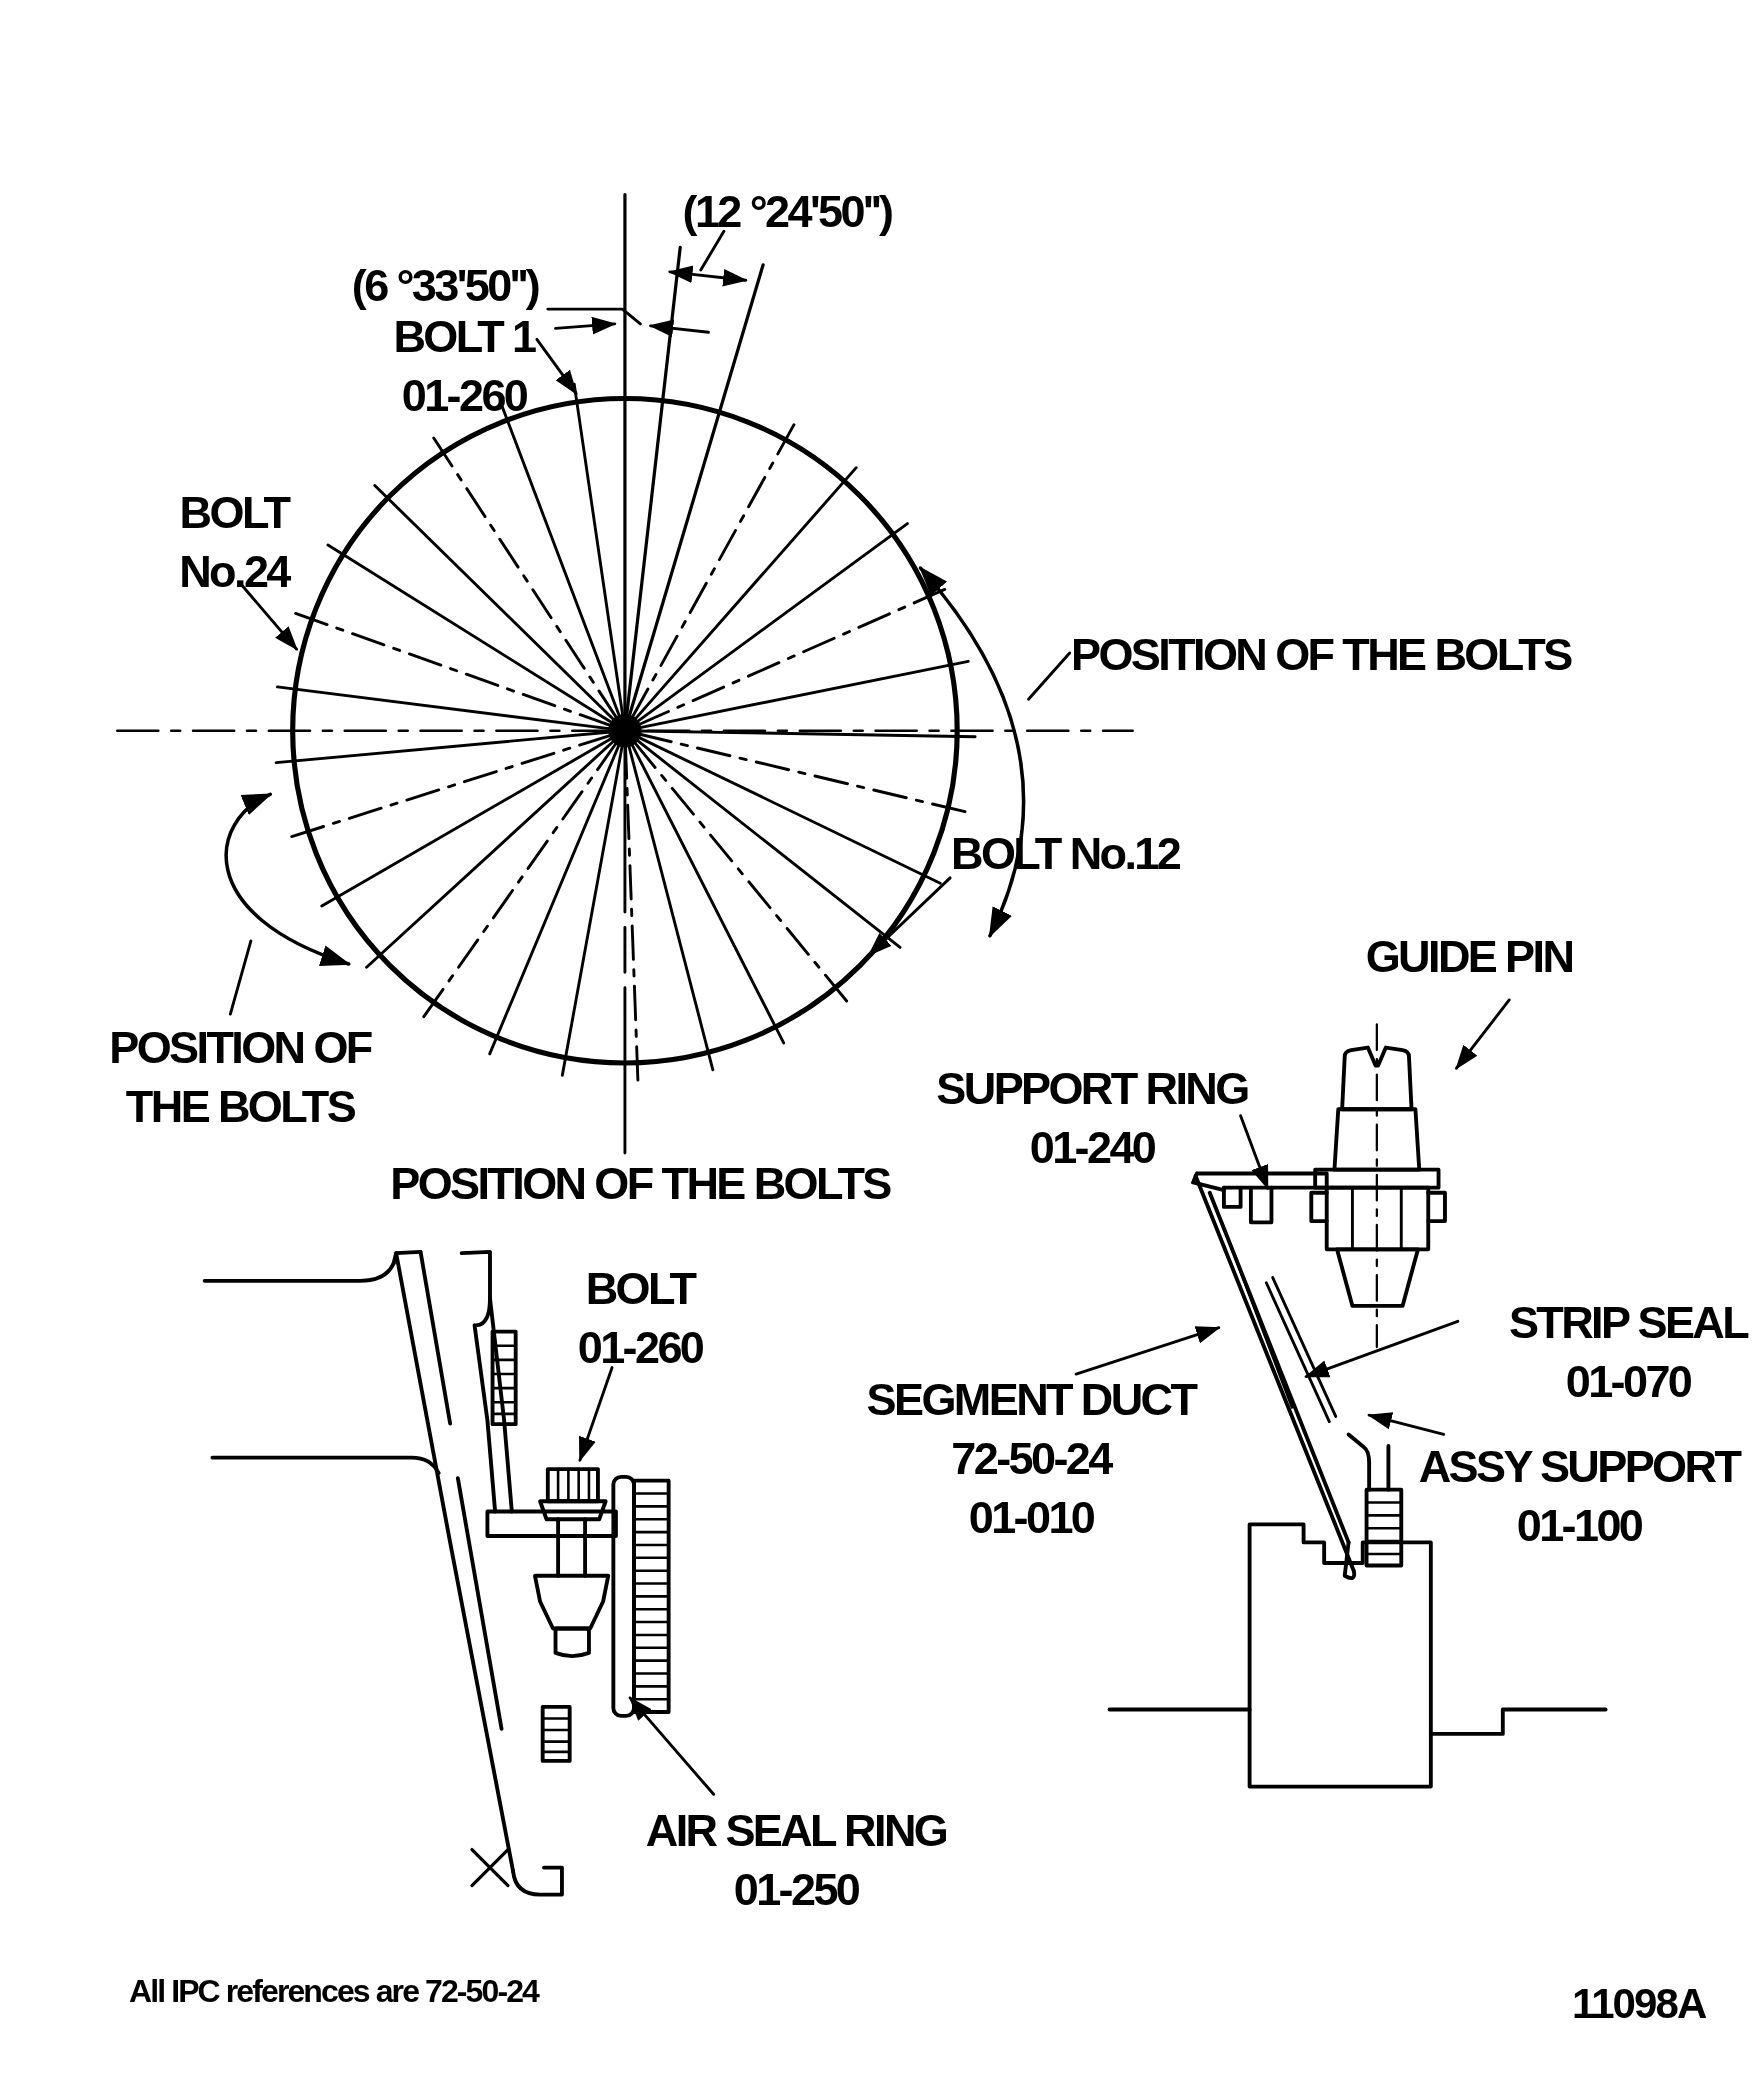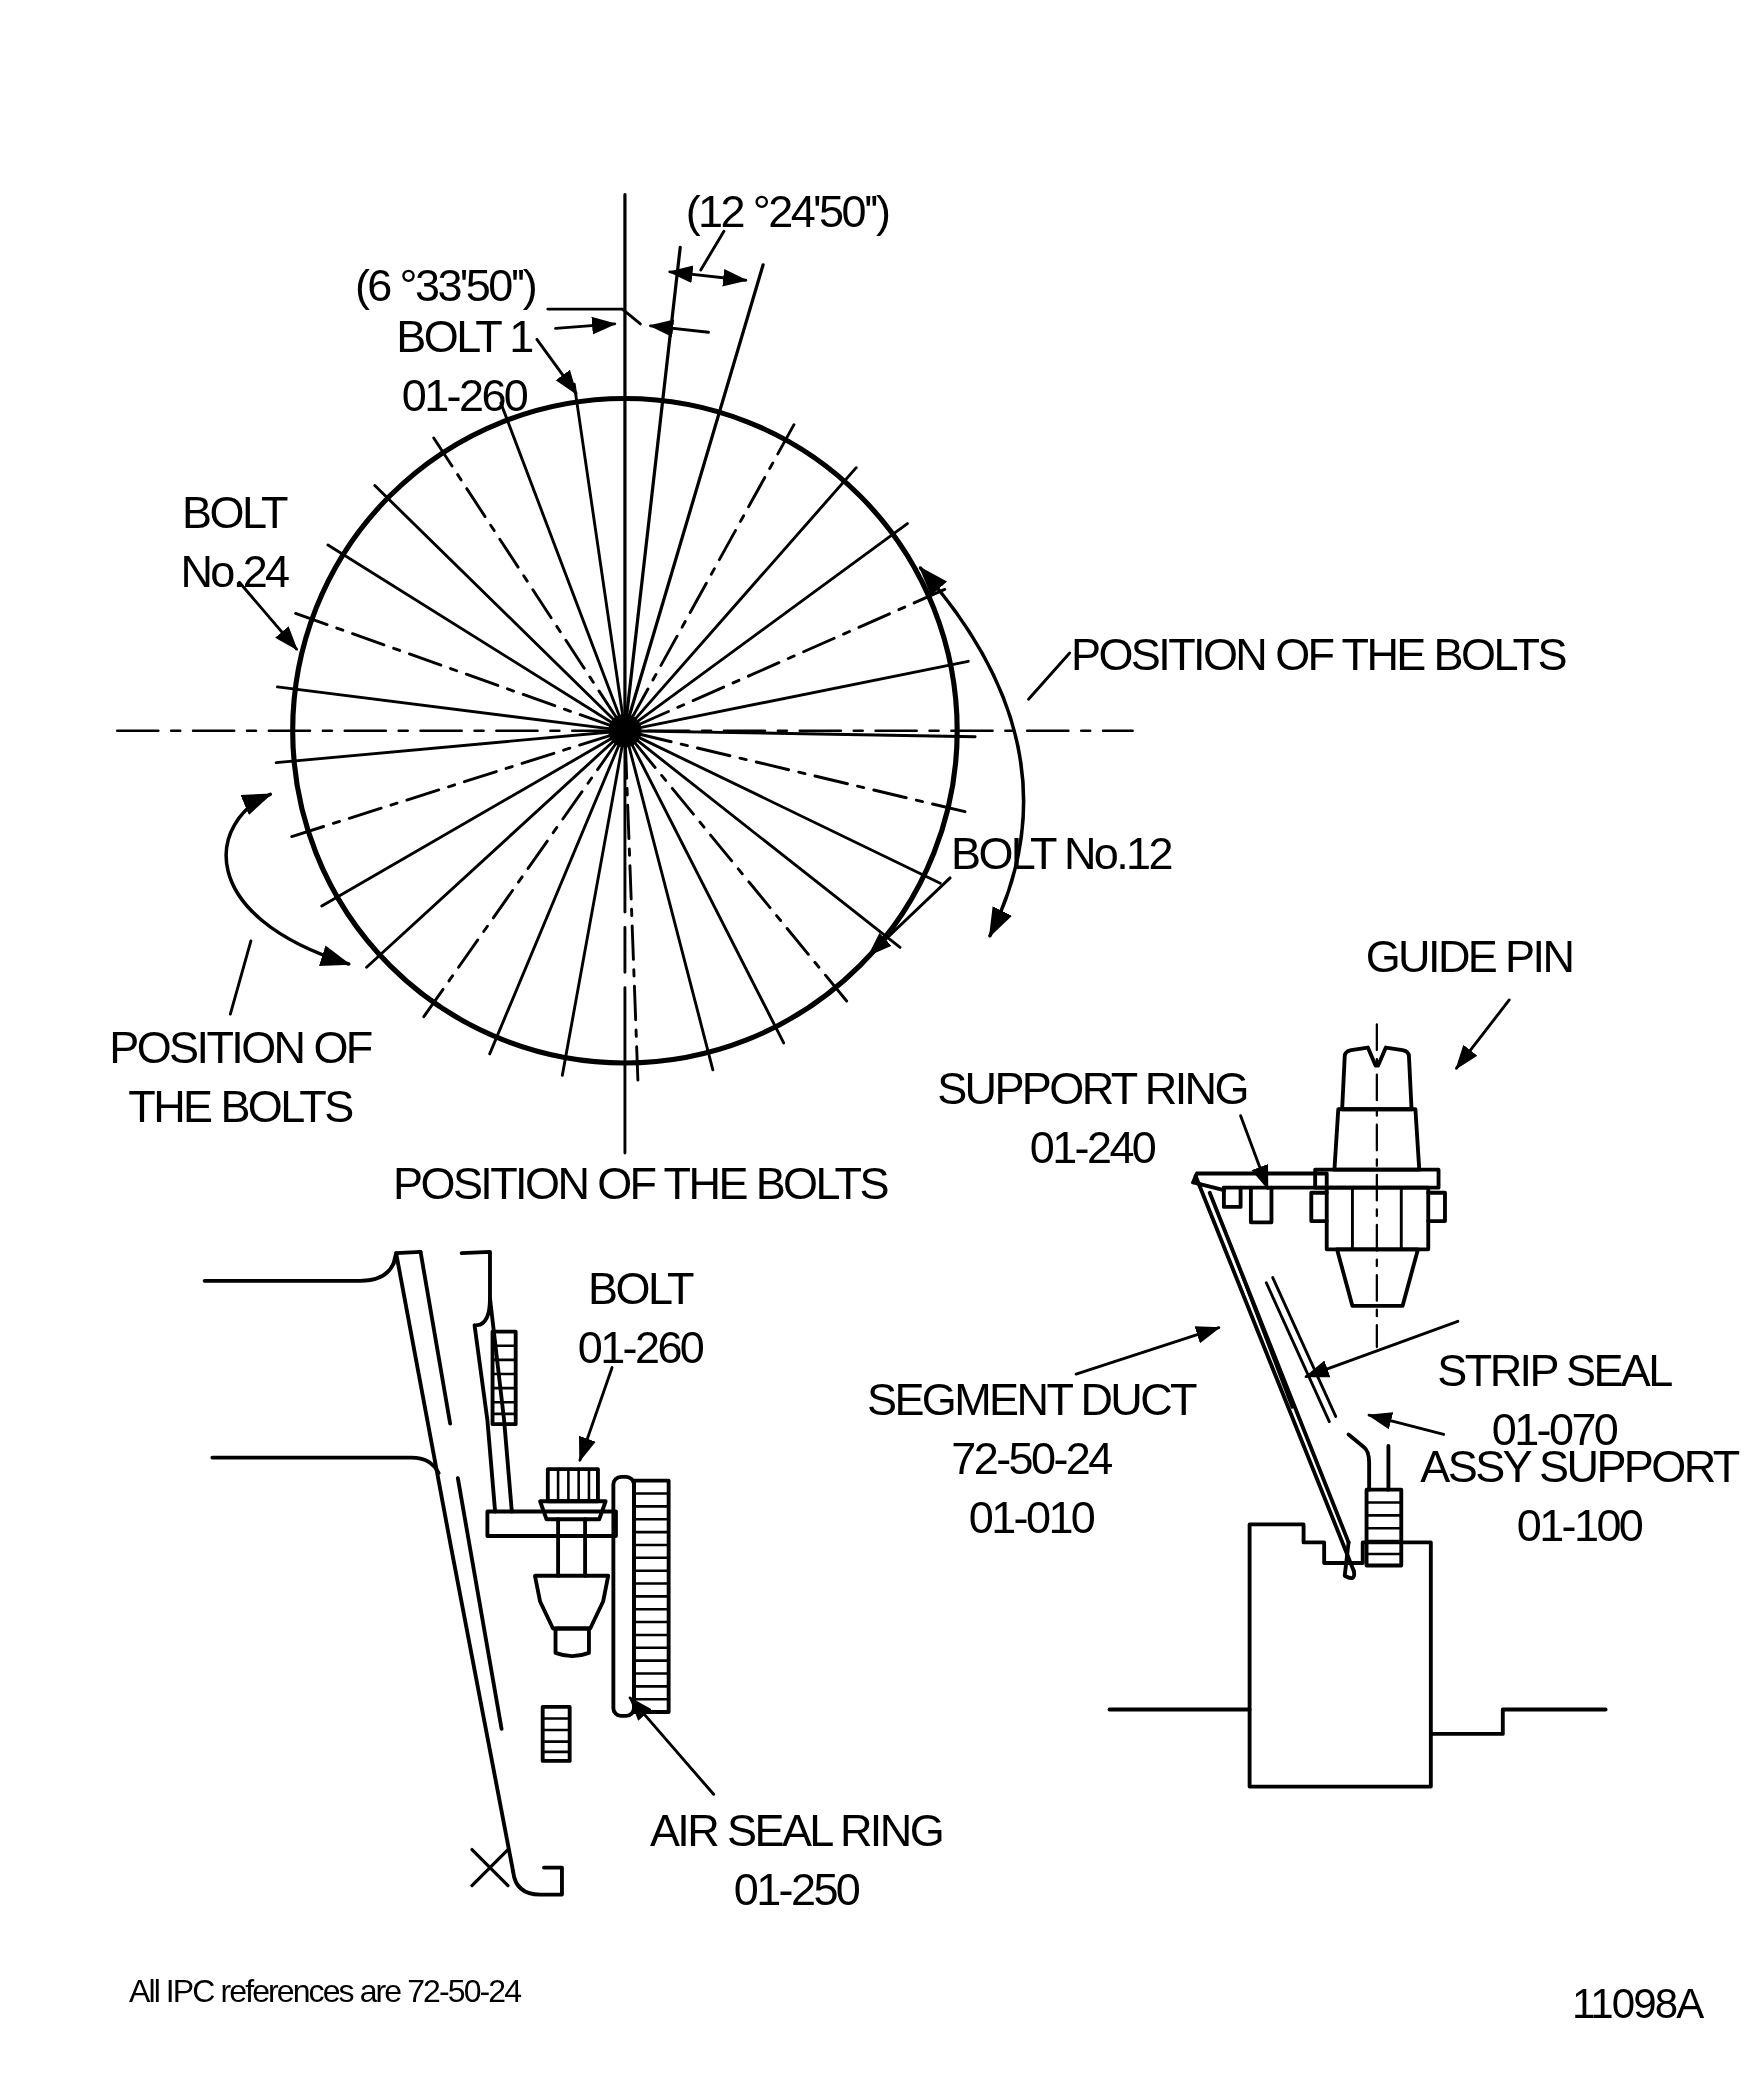--- a/index.html
+++ b/index.html
@@ -1,20 +1,20 @@
 <!DOCTYPE html>
 <html style="font-size:10.3px"><head>
 <meta charset="utf-8">
 <style>
   html,body{margin:0;padding:0;background:#ffffff;}
   #page{position:relative;width:1755px;height:2097px;background:#ffffff;overflow:hidden;
         font-family:"Liberation Sans",sans-serif;color:#000;}
   #art{position:absolute;left:0;top:0;width:1755px;height:2097px;}
   .lbl{position:absolute;font-size:45px;line-height:59px;letter-spacing:-2.6px;
-       color:#000;white-space:nowrap;font-weight:400;}
+       color:#000;white-space:nowrap;font-weight:700;}
   .ctr{transform:translateX(-50%);text-align:center;}
   .lbl span{display:block;}
   .footer{font-size:32px;letter-spacing:-1.9px;}
   .figcode{font-size:42px;letter-spacing:-1.9px;}
 </style>
 </head>
 <body>
 
 <div id="page">
 
@@ -188,21 +188,21 @@
     <span>01-250</span>
   </div>
 
   <div class="lbl ctr" style="left:1469px;top:927px;">GUIDE PIN</div>
 
   <div class="lbl ctr" style="left:1092px;top:1059px;">
     <span>SUPPORT RING</span>
     <span>01-240</span>
   </div>
 
-  <div class="lbl ctr" style="left:1554px;top:1293px;margin-top:48px;">
+  <div class="lbl ctr" style="left:1628px;top:1293px;">
     <span>STRIP SEAL</span>
     <span>01-070</span>
   </div>
 
   <div class="lbl ctr" style="left:1031px;top:1370px;">
     <span>SEGMENT DUCT</span>
     <span>72-50-24</span>
     <span>01-010</span>
   </div>
 

